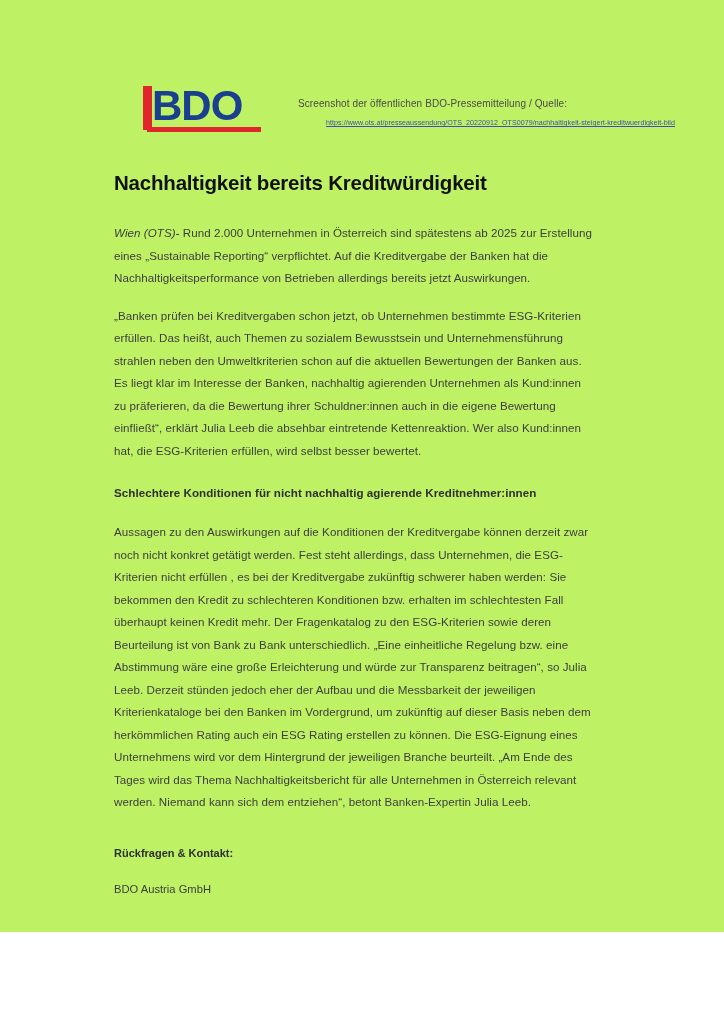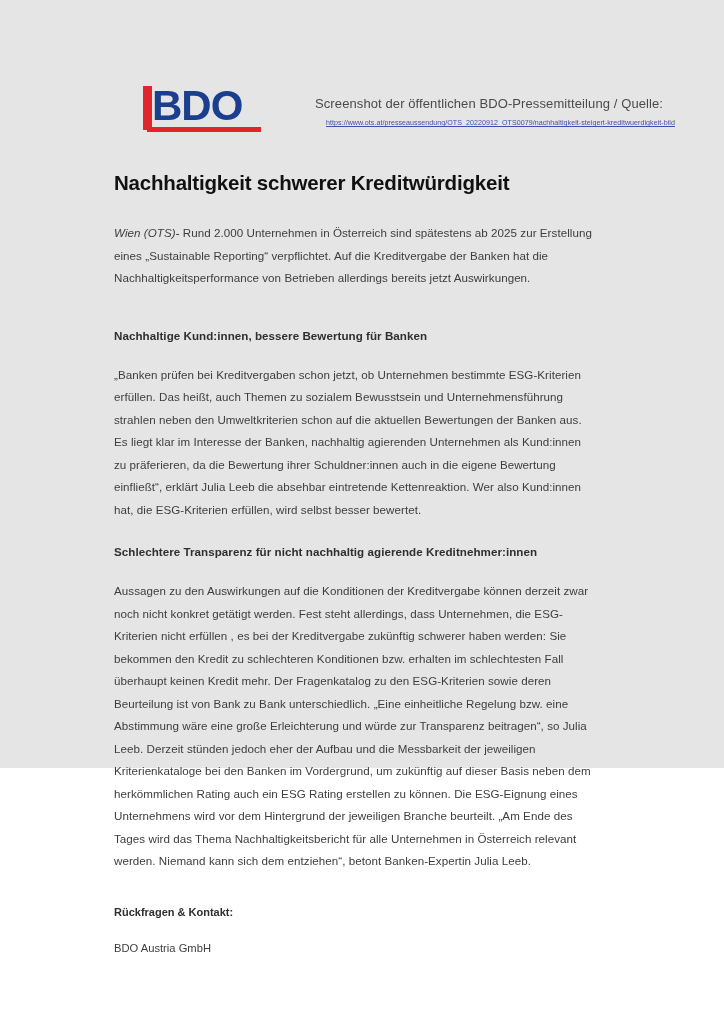--- a/index.html
+++ b/index.html
@@ -13,22 +13,22 @@
     font-family: "Liberation Sans", sans-serif;
     color: #3a3a3a;
     -webkit-font-smoothing: antialiased;
     overflow: hidden;
     position: relative;
   }
 
   .page {
     position: relative;
     width: 724px;
-    height: 768px;
-    background: #e5e5e5;
+    height: 932px;
+    background: #bef264;
     box-sizing: border-box;
   }
 
   
   .header {
     position: absolute;
     left: 0;
     top: 84px;
     width: 724px;
     height: 60px;
@@ -70,26 +70,25 @@
     white-space: nowrap;
   }
 
   .source-note {
     position: absolute;
     left: 298px;
     top: 14px;
     width: 400px;
   }
   .source-caption {
-    font-size: 13px;
+    font-size: 10px;
     color: #4a4a4a;
     line-height: 12px;
     white-space: nowrap;
     letter-spacing: 0.1px;
-    margin-left: 17px;
   }
   .source-link {
     display: inline-block;
     margin-top: 9px;
     font-size: 7.1px;
     color: #3f4fb0;
     text-decoration: underline;
     white-space: nowrap;
     letter-spacing: 0.05px;
     cursor: pointer;
@@ -115,21 +114,21 @@
 
   p.para {
     margin: 0 0 21px 0;
     font-size: 11.6px;
     line-height: 22.5px;
     color: #3d3d3d;
     text-align: left;
     letter-spacing: 0.05px;
   }
   p.para.lead {
-    margin-bottom: 36px;
+    margin-bottom: 15px;
   }
   p.para .ital {
     font-style: italic;
   }
 
   h2.subhead {
     margin: 0 0 18px 0;
     font-size: 11.6px;
     font-weight: bold;
     color: #2f2f2f;
@@ -168,30 +167,29 @@
 
     <div class="source-note">
       <div class="source-caption">Screenshot der öffentlichen BDO-Pressemitteilung / Quelle:</div>
       <a class="source-link" href="#">https://www.ots.at/presseaussendung/OTS_20220912_OTS0079/nachhaltigkeit-steigert-kreditwuerdigkeit-bild</a>
     </div>
 
   </div>
 
   <div class="article">
 
-    <h1 class="title">Nachhaltigkeit schwerer Kreditwürdigkeit</h1>
+    <h1 class="title">Nachhaltigkeit bereits Kreditwürdigkeit</h1>
 
     <p class="para lead"><span class="ital">Wien (OTS)-</span><span> Rund 2.000 Unternehmen in Österreich sind spätestens ab 2025 zur Erstellung eines „Sustainable Reporting“ verpflichtet. Auf die Kreditvergabe der Banken hat die Nachhaltigkeitsperformance von Betrieben allerdings bereits jetzt Auswirkungen.</span></p>
 
 
-    <h2 class="subhead">Nachhaltige Kund:innen, bessere Bewertung für Banken</h2>
 
     <p class="para">„Banken prüfen bei Kreditvergaben schon jetzt, ob Unternehmen bestimmte ESG-Kriterien erfüllen. Das heißt, auch Themen zu sozialem Bewusstsein und Unternehmensführung strahlen neben den Umweltkriterien schon auf die aktuellen Bewertungen der Banken aus. Es liegt klar im Interesse der Banken, nachhaltig agierenden Unternehmen als Kund:innen zu präferieren, da die Bewertung ihrer Schuldner:innen auch in die eigene Bewertung einfließt“, erklärt Julia Leeb die absehbar eintretende Kettenreaktion. Wer also Kund:innen hat, die ESG-Kriterien erfüllen, wird selbst besser bewertet.</p>
 
-    <h2 class="subhead">Schlechtere Transparenz für nicht nachhaltig agierende Kreditnehmer:innen</h2>
+    <h2 class="subhead">Schlechtere Konditionen für nicht nachhaltig agierende Kreditnehmer:innen</h2>
 
     <p class="para">Aussagen zu den Auswirkungen auf die Konditionen der Kreditvergabe können derzeit zwar noch nicht konkret getätigt werden. Fest steht allerdings, dass Unternehmen, die ESG-Kriterien nicht erfüllen , es bei der Kreditvergabe zukünftig schwerer haben werden: Sie bekommen den Kredit zu schlechteren Konditionen bzw. erhalten im schlechtesten Fall überhaupt keinen Kredit mehr. Der Fragenkatalog zu den ESG-Kriterien sowie deren Beurteilung ist von Bank zu Bank unterschiedlich. „Eine einheitliche Regelung bzw. eine Abstimmung wäre eine große Erleichterung und würde zur Transparenz beitragen“, so Julia Leeb. Derzeit stünden jedoch eher der Aufbau und die Messbarkeit der jeweiligen Kriterienkataloge bei den Banken im Vordergrund, um zukünftig auf dieser Basis neben dem herkömmlichen Rating auch ein ESG Rating erstellen zu können. Die ESG-Eignung eines Unternehmens wird vor dem Hintergrund der jeweiligen Branche beurteilt. „Am Ende des Tages wird das Thema Nachhaltigkeitsbericht für alle Unternehmen in Österreich relevant werden. Niemand kann sich dem entziehen“, betont Banken-Expertin Julia Leeb.</p>
 
     <div class="contact">
       <div class="contact-title">Rückfragen &amp; Kontakt:</div>
       <div class="contact-line">BDO Austria GmbH</div>
 
     </div>
 
   </div>

